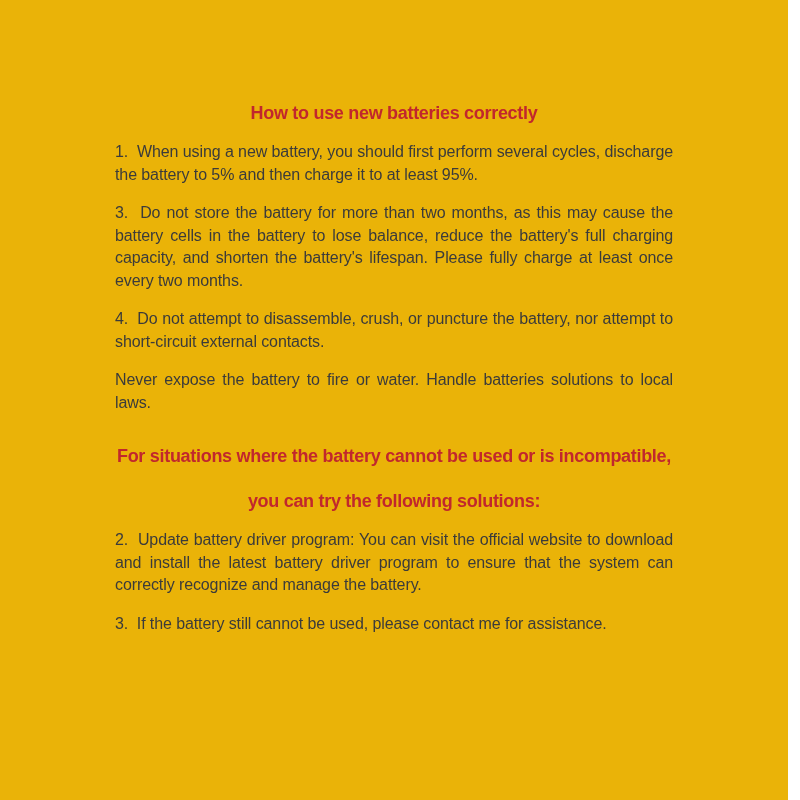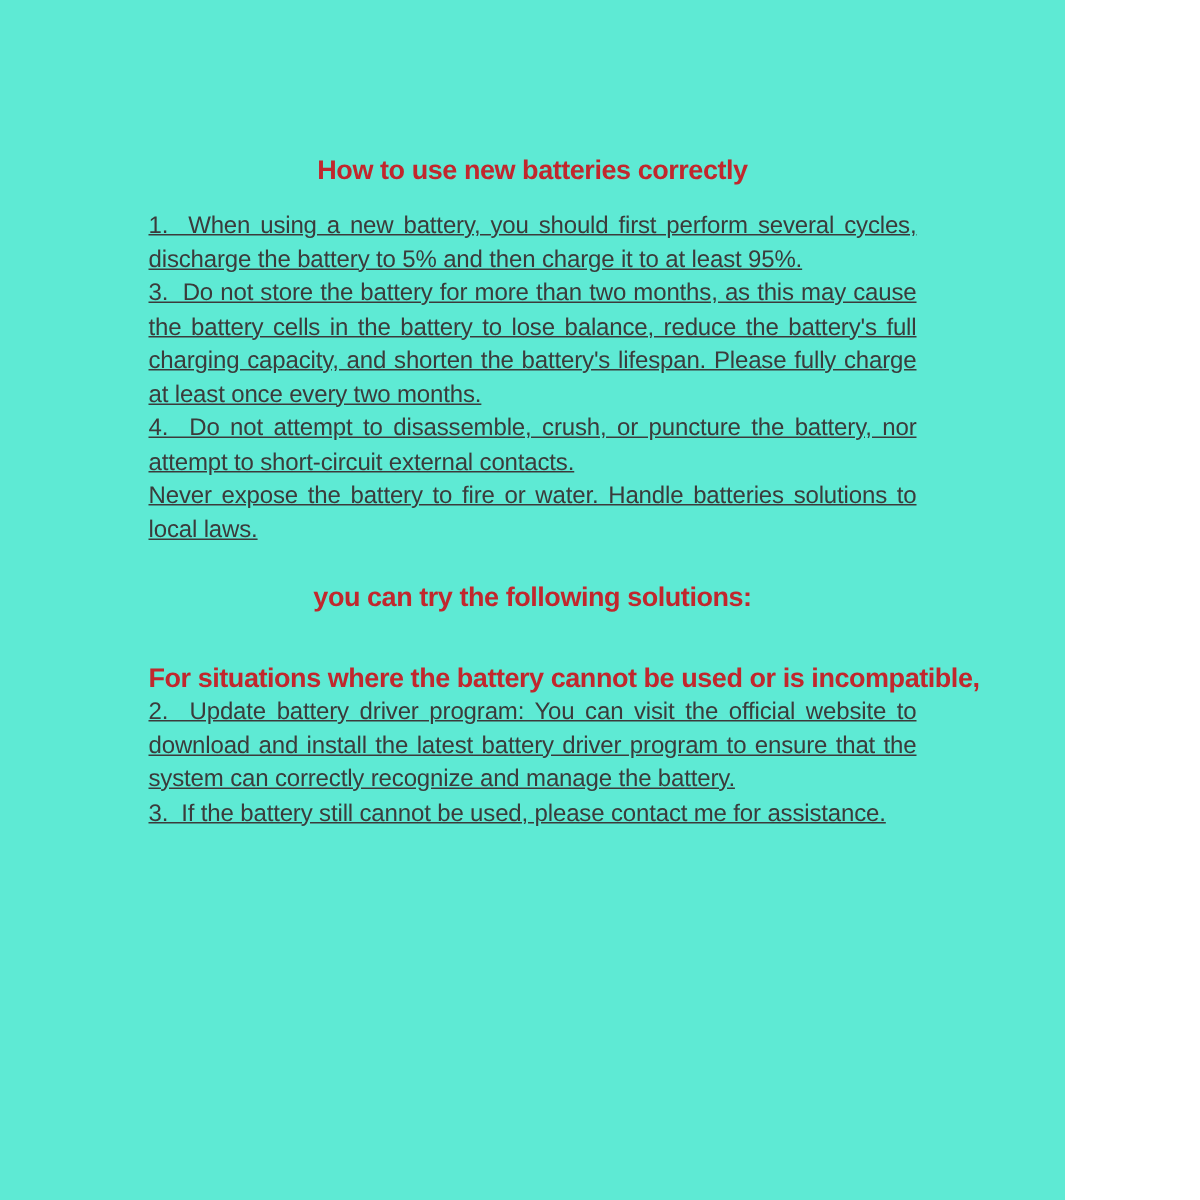--- a/index.html
+++ b/index.html
@@ -2,25 +2,25 @@
 <html><head>
 <meta charset="utf-8">
 <style>
   html, body {
     margin: 0;
     padding: 0;
     background: #ffffff;
   }
   .page {
     position: relative;
-    width: 710px;
+    width: 788px;
     height: 800px;
     box-sizing: border-box;
     padding: 0 99px;
-    background: #5eead4;
+    background: #eab308;
     font-family: "Liberation Sans", sans-serif;
     overflow: hidden;
   }
   .title-main {
     margin: 0 0 15px 0;
     padding-top: 101px;
     font-size: 18px;
     font-weight: bold;
     line-height: 24px;
     letter-spacing: -0.3px;
@@ -34,42 +34,41 @@
     font-weight: bold;
     line-height: 24px;
     letter-spacing: -0.3px;
     color: #c1272d;
     text-align: center;
     white-space: nowrap;
   }
   .title-sub.line1 { margin-top: 30px; }
   .title-sub.line2 { margin-top: 21px; }
   .para {
-    margin: 0;
+    margin: 16px;
     font-size: 16px;
     line-height: 22.5px;
     letter-spacing: -0.1px;
     color: #3b3b3b;
     text-align: justify;
-    text-decoration: underline;
   }
   .sec2-start { margin-top: 9px; }
 </style>
 </head>
 <body>
 
 <div class="page">
 
   <h1 class="title-main">How to use new batteries correctly</h1>
 
   <p class="para">1.&nbsp; When using a new battery, you should first perform several cycles, discharge the battery to 5% and then charge it to at least 95%.</p>
   <p class="para">3.&nbsp; Do not store the battery for more than two months, as this may cause the battery cells in the battery to lose balance, reduce the battery's full charging capacity, and shorten the battery's lifespan. Please fully charge at least once every two months.</p>
   <p class="para">4.&nbsp; Do not attempt to disassemble, crush, or puncture the battery, nor attempt to short-circuit external contacts.</p>
   <p class="para">Never expose the battery to fire or water. Handle batteries solutions to local laws.</p>
 
+  <h2 class="title-sub line1">For situations where the battery cannot be used or is incompatible,</h2>
+
   <h2 class="title-sub line2">you can try the following solutions:</h2>
-
-  <h2 class="title-sub line1">For situations where the battery cannot be used or is incompatible,</h2>
 
   <p class="para">2.&nbsp; Update battery driver program: You can visit the official website to download and install the latest battery driver program to ensure that the system can correctly recognize and manage the battery.</p>
   <p class="para">3.&nbsp; If the battery still cannot be used, please contact me for assistance.</p>
 
 </div>
 
 </body></html>

